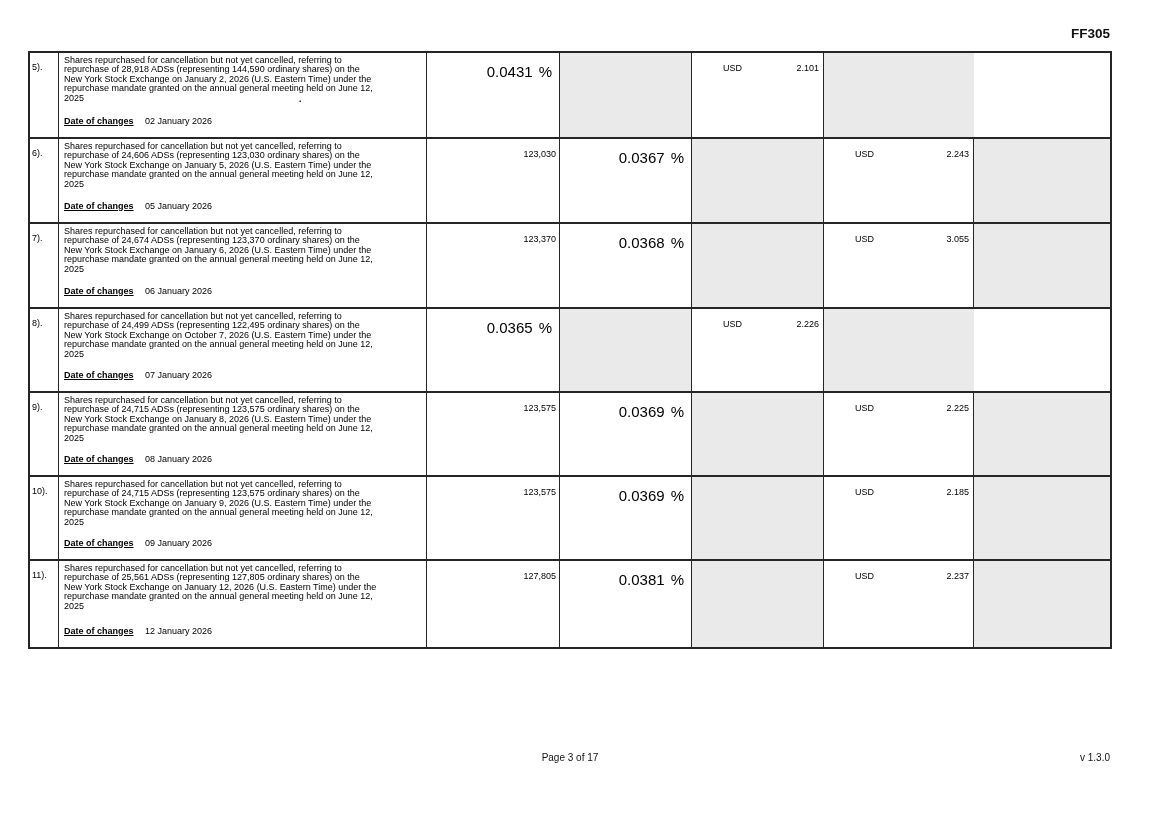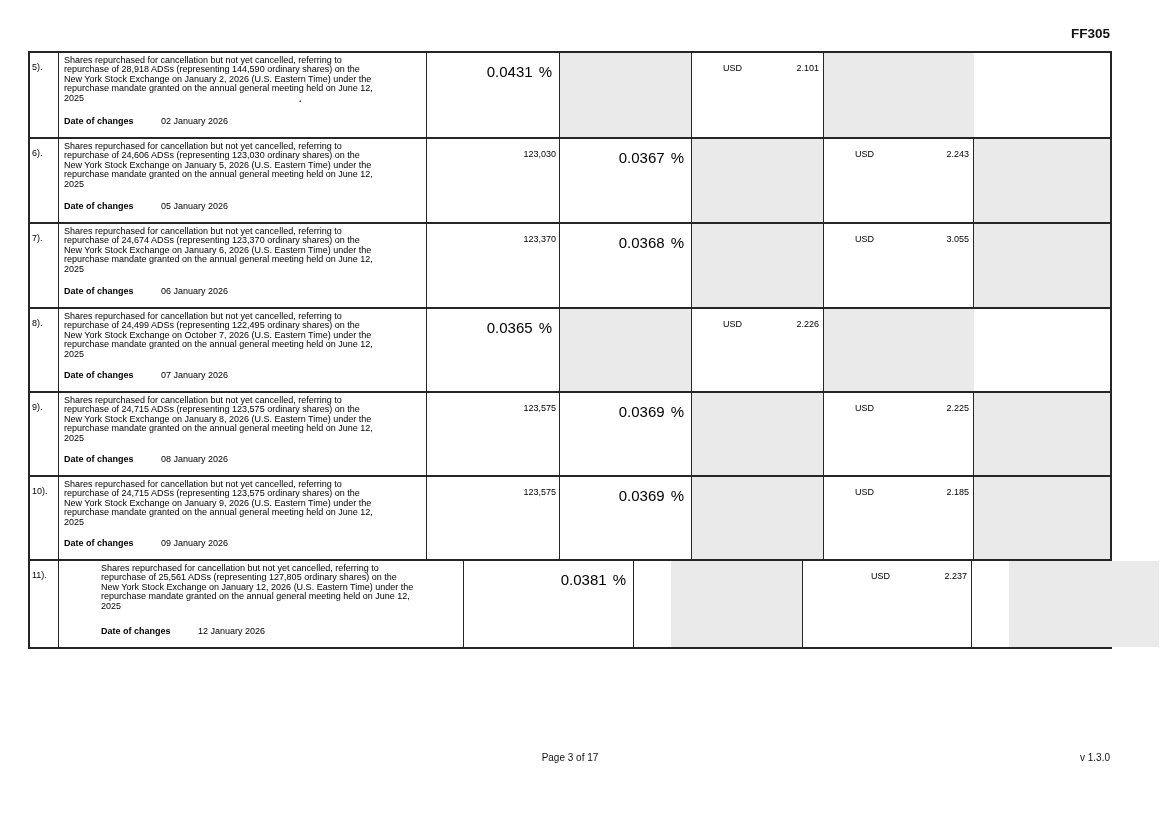--- a/index.html
+++ b/index.html
@@ -26,21 +26,21 @@
     left: 28px;
     width: 1084px;
     border: 2px solid #262626;
     background: #ffffff;
   }
   .trow {
     display: grid;
     grid-template-columns: 29px 368px 133px 132px 132px 150px 136px;
     border-bottom: 2px solid #262626;
   }
-  .trow:last-child { border-bottom: none; gap: 37px; }
+  .trow:last-child { border-bottom: none; }
   .h86 { height: 86px; }
   .h85 { height: 85px; }
   .h84 { height: 84px; }
   .cell {
     border-right: 1px solid #262626;
     overflow: hidden;
     position: relative;
   }
   .cell:last-child { border-right: none; }
   .cell.shaded { background: #eaeaea; }
@@ -59,21 +59,22 @@
     position: absolute;
     left: 5px;
     right: 2px;
     bottom: 11px;
     font-size: 9px;
     white-space: nowrap;
   }
   .date-label {
     font-weight: bold;
     display: inline-block;
-    width: 97px;
+    width: 81px;
+    text-decoration: underline;
   }
   .stray-mark {
     position: absolute;
     left: 240px;
     top: 42px;
     font-size: 9px;
     font-weight: bold;
   }
   .cell.shares {
     font-size: 9px;
@@ -276,20 +277,21 @@
     <div class="cell desc">
       <div class="desc-line">Shares repurchased for cancellation but not yet cancelled, referring to</div>
       <div class="desc-line">repurchase of 25,561 ADSs (representing 127,805 ordinary shares) on the</div>
       <div class="desc-line">New York Stock Exchange on January 12, 2026 (U.S. Eastern Time) under the</div>
       <div class="desc-line">repurchase mandate granted on the annual general meeting held on June 12,</div>
       <div class="desc-line">2025</div>
       <div class="date-line">
         <span class="date-label">Date of changes</span><span class="date-value">12 January 2026</span>
       </div>
     </div>
+    <div class="cell shares">127,805</div>
     <div class="cell pct">
       <span>0.0381</span>
         <span class="pct-sign">%</span>
     </div>
     <div class="cell shaded"></div>
     <div class="cell price">
       <span>USD</span>
         <span>2.237</span>
     </div>
     <div class="cell shaded"></div>

